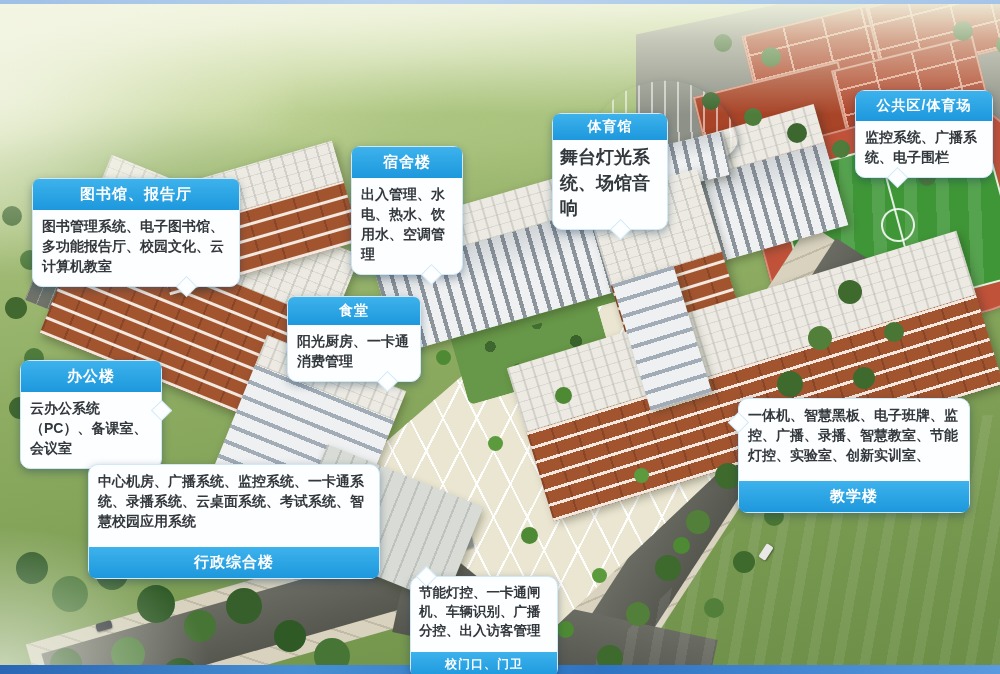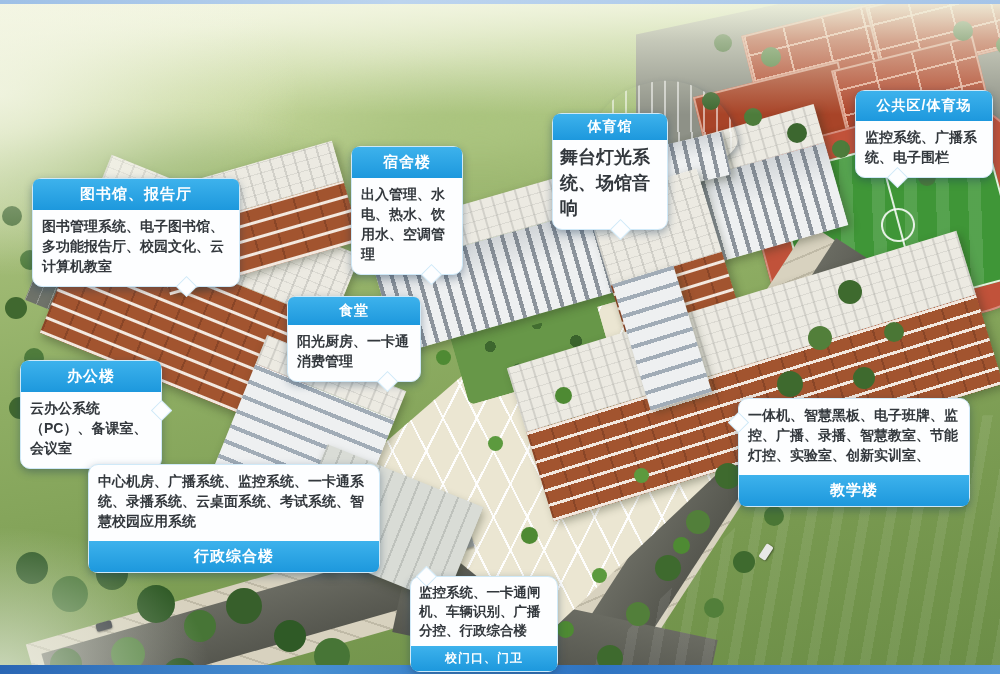--- a/index.html
+++ b/index.html
@@ -141,21 +141,21 @@
   .haze-bl{inset:0;background:radial-gradient(ellipse 300px 210px at 0% 100%,rgba(238,242,230,.7),transparent 70%);pointer-events:none;}
   .bar-top{left:0;top:0;width:100%;height:4px;background:linear-gradient(90deg,#9ec0e6,#bcd4ee 40%,#a5c4e8);}
   .bar-bottom{left:0;bottom:0;width:100%;height:9px;background:linear-gradient(90deg,#2a66b4,#478fd2 30%,#2f74c2 60%,#5a9ade);}
 
   
   .callout{position:absolute;z-index:50;background:#fdfeff;border:1px solid #cfe9f8;border-radius:10px;
     box-shadow:0 3px 8px rgba(25,55,85,.4);font-weight:bold;display:flex;flex-direction:column;}
   .co-title{background:linear-gradient(#3db2ec,#1d98dd);color:#fff;text-align:center;font-size:15px;
     padding:6px 4px;letter-spacing:1px;border-radius:6px 6px 0 0;}
   .co-body{color:#33383d;font-size:14px;line-height:1.42;padding:7px 9px 9px;}
-  .title-bottom .co-title{border-radius:0 0 6px 6px;}
+  .title-bottom .co-title{border-radius:0 0 6px 6px;margin-top:6px;}
   .tail{position:absolute;width:15px;height:15px;background:#fdfeff;transform:rotate(45deg);
     border:1px solid #cfe9f8;z-index:-1;}
 </style>
 </head>
 <body>
 
 <div id="stage">
 
   <div class="abs ground"></div>
   <div class="abs hill h1"></div>
@@ -276,18 +276,18 @@
     <div class="co-title">行政综合楼</div>
   </div>
 
   <div class="callout title-bottom" style="left:738px;top:398px;width:232px;">
     <div class="co-body">一体机、智慧黑板、电子班牌、监控、广播、录播、智慧教室、节能灯控、实验室、创新实训室、</div>
     <div class="co-title">教学楼</div>
     <div class="tail" style="left:-8px;top:16px;"></div>
   </div>
 
   <div class="callout title-bottom" style="left:410px;top:576px;width:148px;">
-    <div class="co-body" style="font-size:13.5px;padding:6px 8px;">监控系统、一卡通闸机、车辆识别、广播分控、行政综合楼</div>
+    <div class="co-body" style="font-size:13.5px;padding:6px 8px;">节能灯控、一卡通闸机、车辆识别、广播分控、出入访客管理</div>
     <div class="co-title" style="font-size:12px;padding:4px 3px;">校门口、门卫</div>
     <div class="tail" style="left:8px;top:-8px;"></div>
   </div>
 
 </div>
 
 </body></html>

